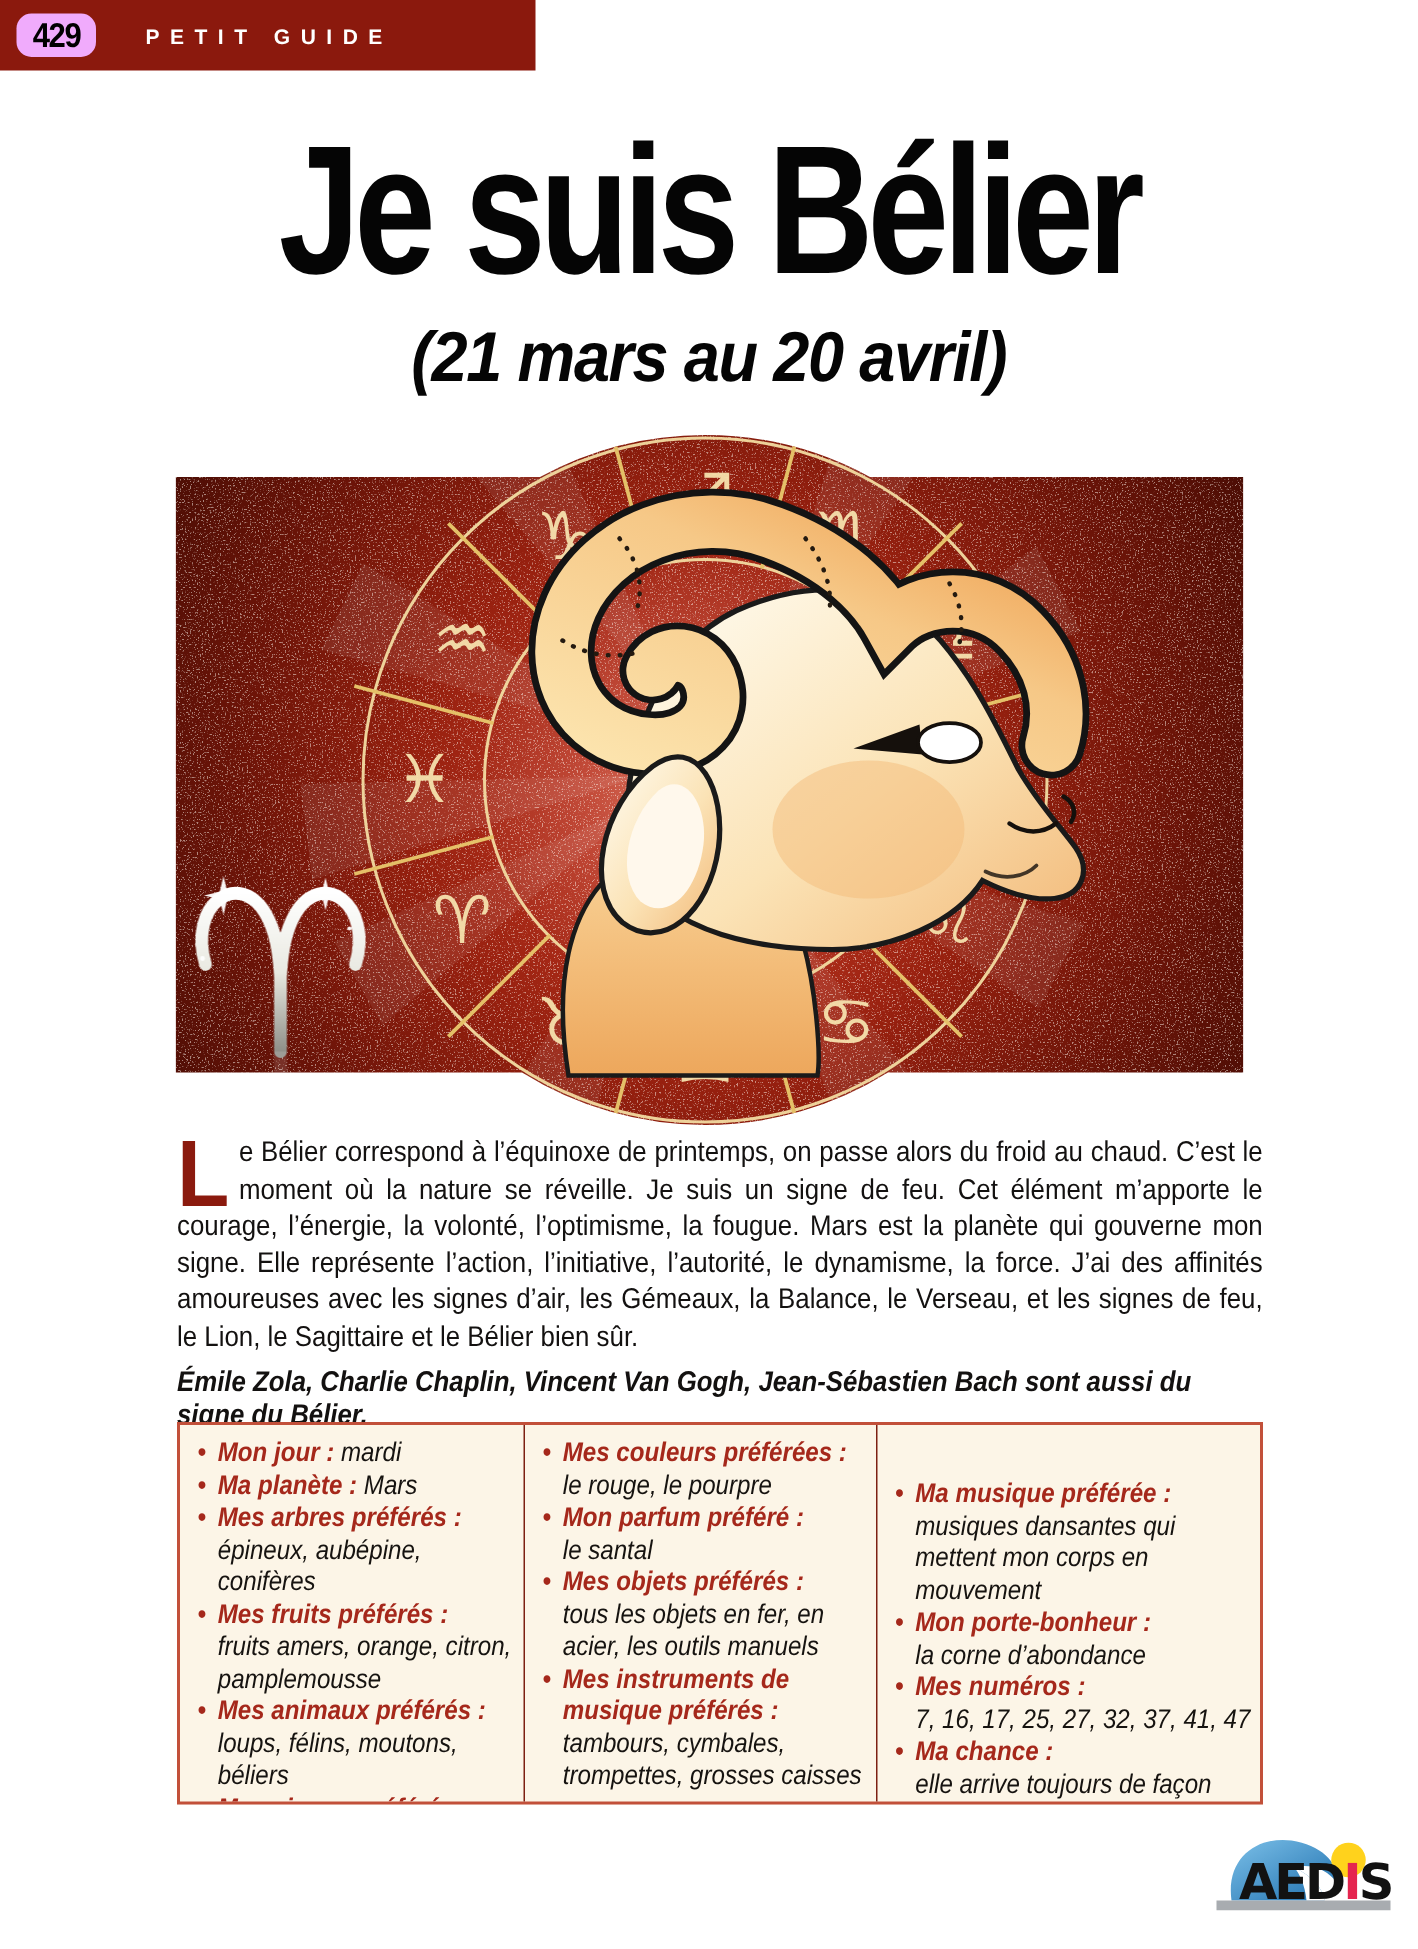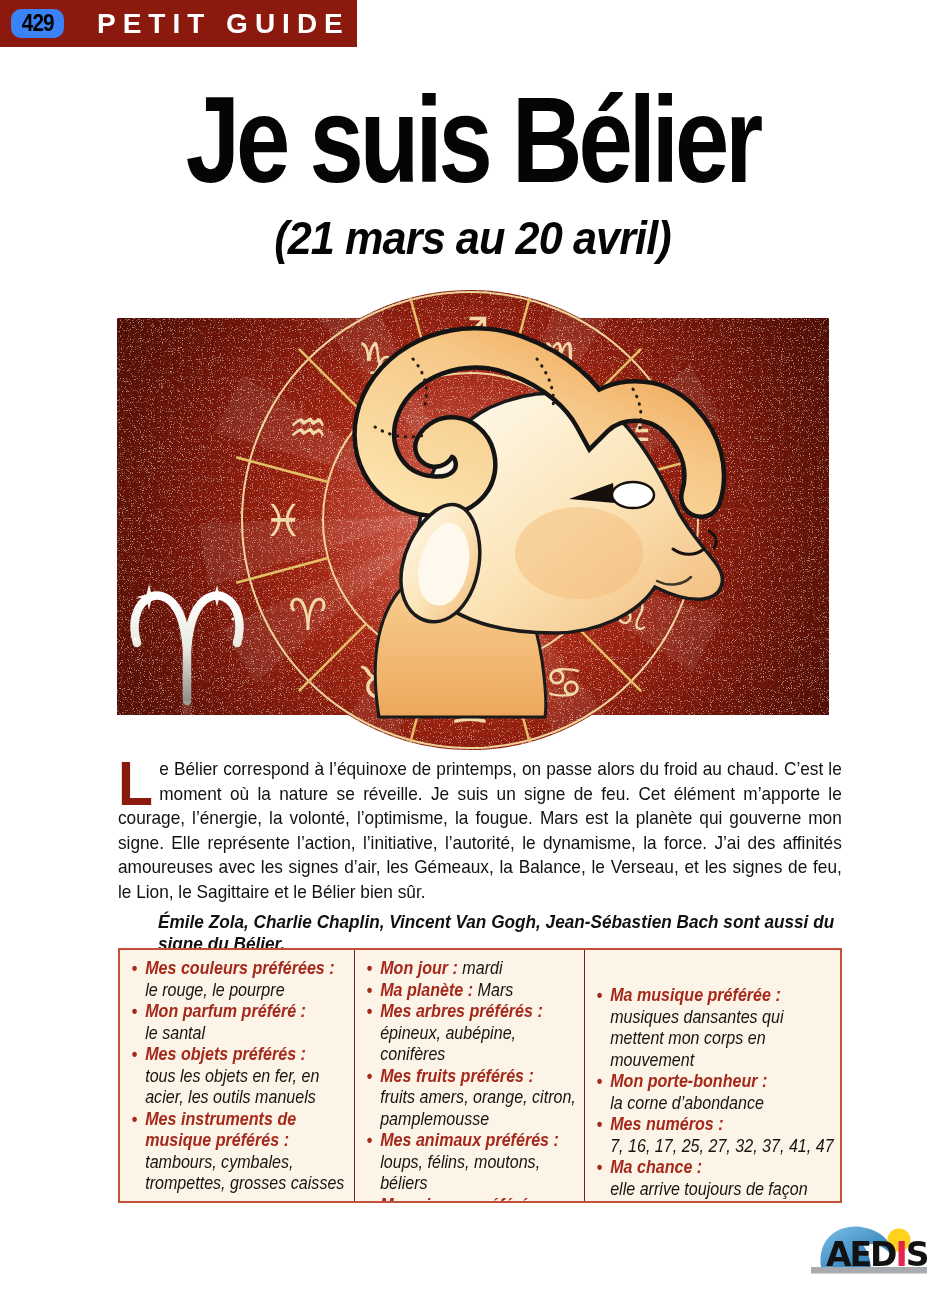--- a/index.html
+++ b/index.html
@@ -6,46 +6,46 @@
   html,body { background:#ffffff; }
   .page {
     position:relative; width:945px; height:1299px; margin:0 auto;
     background:#ffffff; overflow:hidden;
     font-family:"Liberation Sans", sans-serif; color:#141210;
   }
 
   
   .topbar { position:absolute; left:0; top:0; width:357px; height:47px;
     background:#8b190d; display:flex; align-items:center; }
-  .badge { margin-left:11px; width:53px; height:29px; background:#3b82f6;
+  .badge { margin-left:11px; width:53px; height:29px; background:#f0abfc;
     border-radius:10px; display:flex; align-items:center; justify-content:center; }
   .badge span { font-weight:bold; font-size:23px; color:#000;
     letter-spacing:-1px; transform:scaleX(.9); }
-  .series { color:#fff; font-weight:bold; font-size:28px; letter-spacing:7px;
+  .series { color:#fff; font-weight:bold; font-size:14px; letter-spacing:7px;
     margin-left:33px; white-space:nowrap; }
 
   
   .title { position:absolute; left:0; top:70px; width:945px; text-align:center;
     font-weight:bold; font-size:122px; letter-spacing:-5px; color:#050505;
     transform:scaleX(.8); transform-origin:center; white-space:nowrap; }
   .subtitle { position:absolute; left:0; top:210px; width:945px; text-align:center;
     font-weight:bold; font-style:italic; font-size:47px; letter-spacing:-1px;
     color:#050505; transform:scaleX(.92); transform-origin:center; }
 
   
   .hero { position:absolute; left:117px; top:285px; width:712px; height:475px; }
 
   
   .intro { position:absolute; left:118px; top:757px; width:724px; }
   .intro-inner { width:798px; transform:scaleX(.907); transform-origin:0 0;
     font-size:19px; line-height:24.5px; text-align:justify; color:#131110; }
   .dropcap { float:left; font-size:63px; line-height:46px; font-weight:bold;
     color:#8b1a0e; margin:3px 7px 0 0; }
 
-  .celebs { position:absolute; left:118px; top:911px; width:724px;margin-left:40px; }
+  .celebs { position:absolute; left:118px; top:911px; width:724px; }
   .celebs-inner { width:800px; transform:scaleX(.905); transform-origin:0 0;
     font-weight:bold; font-style:italic; font-size:19px; color:#131110; }
 
   
   .facts { position:absolute; left:118px; top:948px; width:724px; height:255px;
     background:#fcf5e7; border:2px solid #c2503a; display:flex; }
   .fcol { padding:8px 4px 8px 10px; overflow:hidden; }
   .fcol-1 { width:230px; border-right:1px solid #7c2013; }
   .fcol-2 { width:235px; border-right:1px solid #7c2013; }
   .fcol-3 { width:255px;margin-top:27px; }
@@ -212,42 +212,42 @@
     <div class="intro-inner">
       <span class="dropcap">L</span><span>e Bélier correspond à l’équinoxe de printemps, on passe alors du froid au chaud. C’est le moment où la nature se réveille. Je suis un signe de feu. Cet élément m’apporte le courage, l’énergie, la volonté, l’optimisme, la fougue. Mars est la planète qui gouverne mon signe. Elle représente l’action, l’initiative, l’autorité, le dynamisme, la force. J’ai des affinités amoureuses avec les signes d’air, les Gémeaux, la Balance, le Verseau, et les signes de feu, le Lion, le Sagittaire et le Bélier bien sûr.</span>
     </div>
   </div>
 
   <div class="celebs">
     <div class="celebs-inner">Émile Zola, Charlie Chaplin, Vincent Van Gogh, Jean-Sébastien Bach sont aussi du signe du Bélier.</div>
   </div>
 
   <div class="facts">
-    <div class="fcol fcol-2">
-      <div class="fcond">
-          <ul>
-        <li class="block"><span class="lbl">Mes couleurs préférées :</span> <span class="val">le rouge, le pourpre</span></li>
-        <li class="block"><span class="lbl">Mon parfum préféré :</span> <span class="val">le santal</span></li>
-        <li class="block"><span class="lbl">Mes objets préférés :</span> <span class="val">tous les objets en fer, en acier, les outils manuels</span></li>
-        <li class="block"><span class="lbl">Mes instruments de musique préférés :</span> <span class="val">tambours, cymbales, trompettes, grosses caisses</span></li>
-      </ul>
-        </div>
-    </div>
     <div class="fcol fcol-1">
       <div class="fcond">
           <ul>
         <li><span class="lbl">Mon jour :</span> <span class="val">mardi</span></li>
         <li><span class="lbl">Ma planète :</span> <span class="val">Mars</span></li>
         <li class="block"><span class="lbl">Mes arbres préférés :</span> <span class="val">épineux, aubépine, conifères</span></li>
         <li class="block"><span class="lbl">Mes fruits préférés :</span> <span class="val">fruits amers, orange, citron, pamplemousse</span></li>
         <li class="block"><span class="lbl">Mes animaux préférés :</span> <span class="val">loups, félins, moutons, béliers</span></li>
         <li class="block"><span class="lbl">Mes pierres préférées :</span> </li>
       </ul>
         </div>
     </div>
+    <div class="fcol fcol-2">
+      <div class="fcond">
+          <ul>
+        <li class="block"><span class="lbl">Mes couleurs préférées :</span> <span class="val">le rouge, le pourpre</span></li>
+        <li class="block"><span class="lbl">Mon parfum préféré :</span> <span class="val">le santal</span></li>
+        <li class="block"><span class="lbl">Mes objets préférés :</span> <span class="val">tous les objets en fer, en acier, les outils manuels</span></li>
+        <li class="block"><span class="lbl">Mes instruments de musique préférés :</span> <span class="val">tambours, cymbales, trompettes, grosses caisses</span></li>
+      </ul>
+        </div>
+    </div>
     <div class="fcol fcol-3">
       <div class="fcond">
           <ul>
         <li class="block"><span class="lbl">Ma musique préférée :</span> <span class="val">musiques dansantes qui mettent mon corps en mouvement</span></li>
         <li class="block"><span class="lbl">Mon porte-bonheur :</span> <span class="val">la corne d’abondance</span></li>
         <li class="block"><span class="lbl">Mes numéros :</span> <span class="val">7, 16, 17, 25, 27, 32, 37, 41, 47</span></li>
         <li class="block"><span class="lbl">Ma chance :</span> <span class="val">elle arrive toujours de façon inattendue et providentielle</span></li>
       </ul>
         </div>
     </div>

